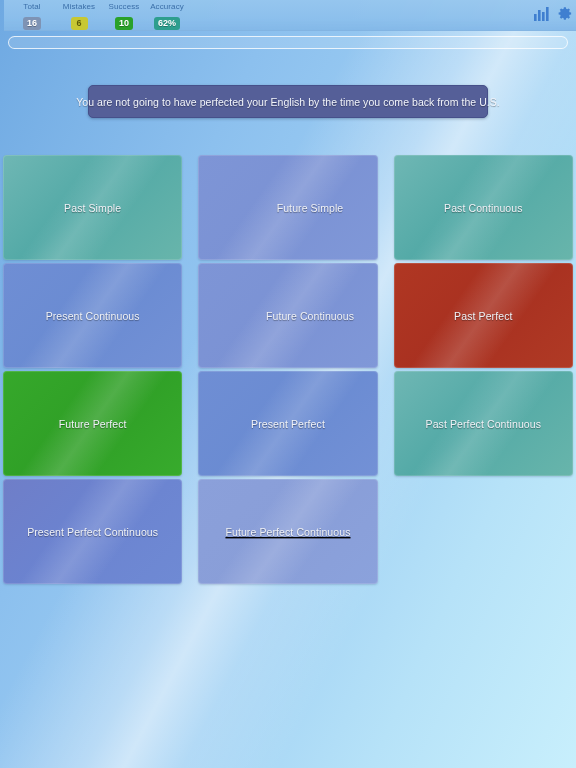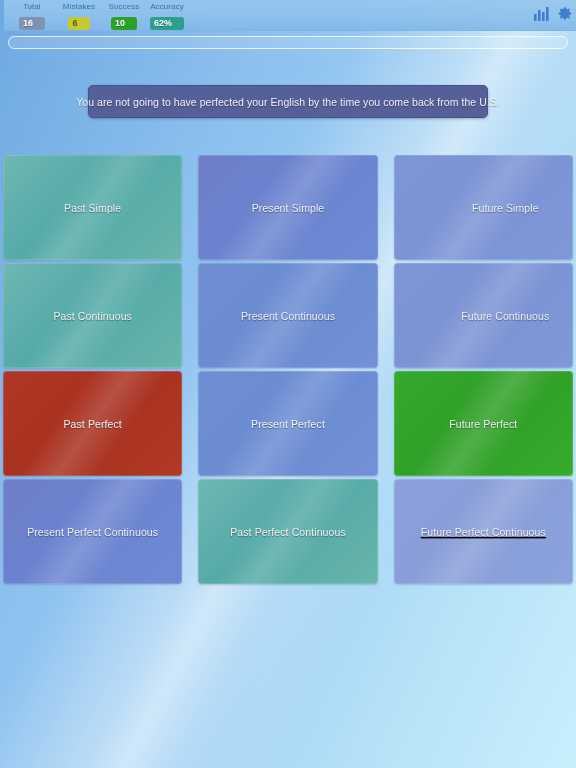--- a/index.html
+++ b/index.html
@@ -58,21 +58,21 @@
     font-size: 8px;
     line-height: 10px;
     color: #3a6ea8;
     letter-spacing: 0.1px;
     white-space: nowrap;
   }
   .stat-value {
     display: inline-block;
     margin-top: 1px;
     min-width: 17px;
-    padding: 1px 12px 2px 4px;
+    padding: 1px 4px 2px 4px;
     font-size: 9px;
     line-height: 10px;
     font-weight: bold;
     color: #ffffff;
     border-radius: 3px;
     text-shadow: 0 1px 0 rgba(0,0,0,0.25);
     box-sizing: border-box;
   }
   #stat-total-value   { background: #7e93b4; }
   #stat-mistakes-value{ background: #c7c834; color:#5e5c08; text-shadow:none; }
@@ -247,46 +247,43 @@
 </div>
 
 <div id="sentence-card">
   <span id="sentence-text">You are not going to have perfected your English by the time you come back from the U.S.</span>
 </div>
 
 <div id="tense-grid">
     <div class="tense-tile tile-teal">
       <span class="tense-label">Past Simple</span>
     </div>
-    <div class="tense-tile tile-violet">
-      <span class="tense-label">Present Simple</span>
-    </div>
     <div class="tense-tile tile-blue">
       <span class="tense-label">Future Simple</span>
     </div>
     <div class="tense-tile tile-teal">
       <span class="tense-label">Past Continuous</span>
     </div>
     <div class="tense-tile tile-blue-mid">
       <span class="tense-label">Present Continuous</span>
     </div>
     <div class="tense-tile tile-blue">
       <span class="tense-label">Future Continuous</span>
     </div>
     <div class="tense-tile tile-wrong">
       <span class="tense-label">Past Perfect</span>
     </div>
+    <div class="tense-tile tile-correct">
+      <span class="tense-label">Future Perfect</span>
+    </div>
     <div class="tense-tile tile-blue-mid">
       <span class="tense-label">Present Perfect</span>
     </div>
-    <div class="tense-tile tile-correct">
-      <span class="tense-label">Future Perfect</span>
+    <div class="tense-tile tile-teal">
+      <span class="tense-label">Past Perfect Continuous</span>
     </div>
     <div class="tense-tile tile-violet">
       <span class="tense-label">Present Perfect Continuous</span>
     </div>
-    <div class="tense-tile tile-teal">
-      <span class="tense-label">Past Perfect Continuous</span>
-    </div>
     <div class="tense-tile tile-blue-light">
       <span class="tense-label">Future Perfect Continuous</span>
     </div>
   </div>
 
 </body></html>

